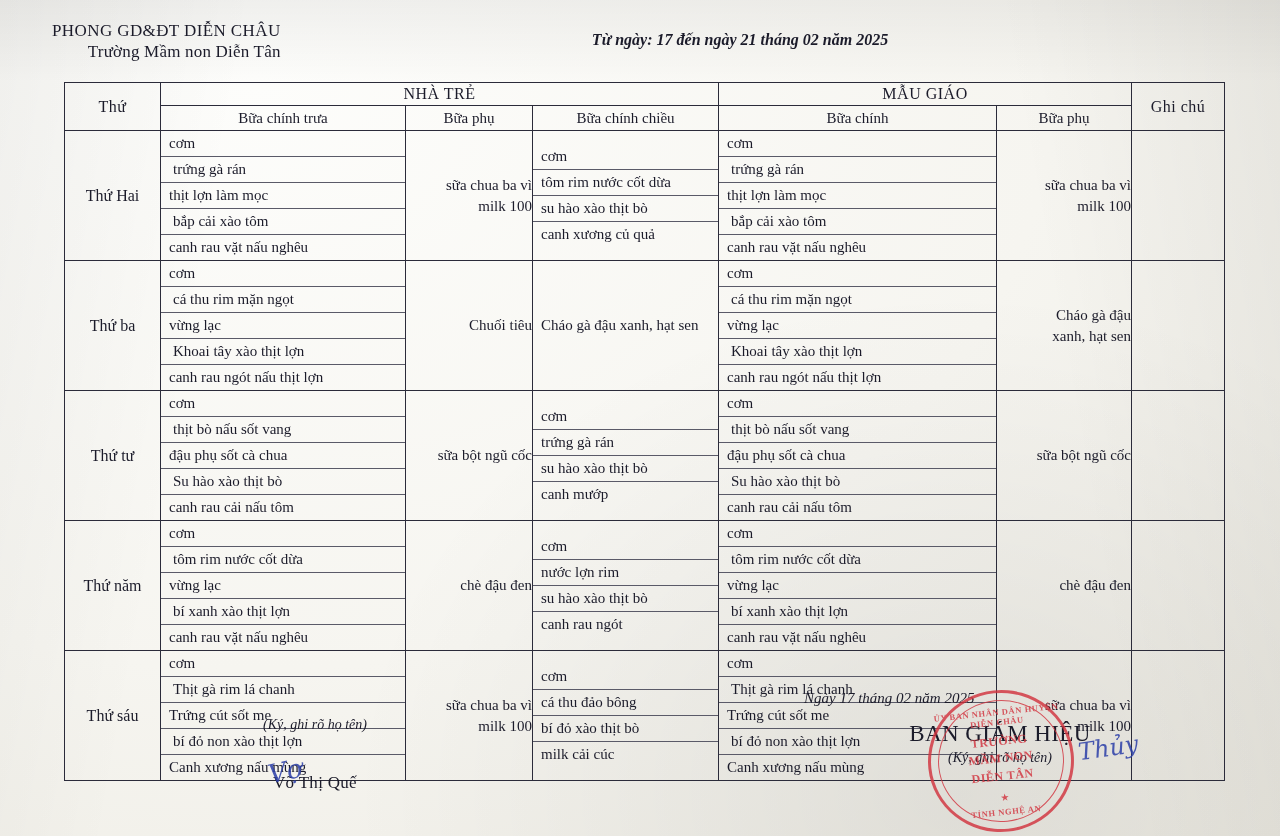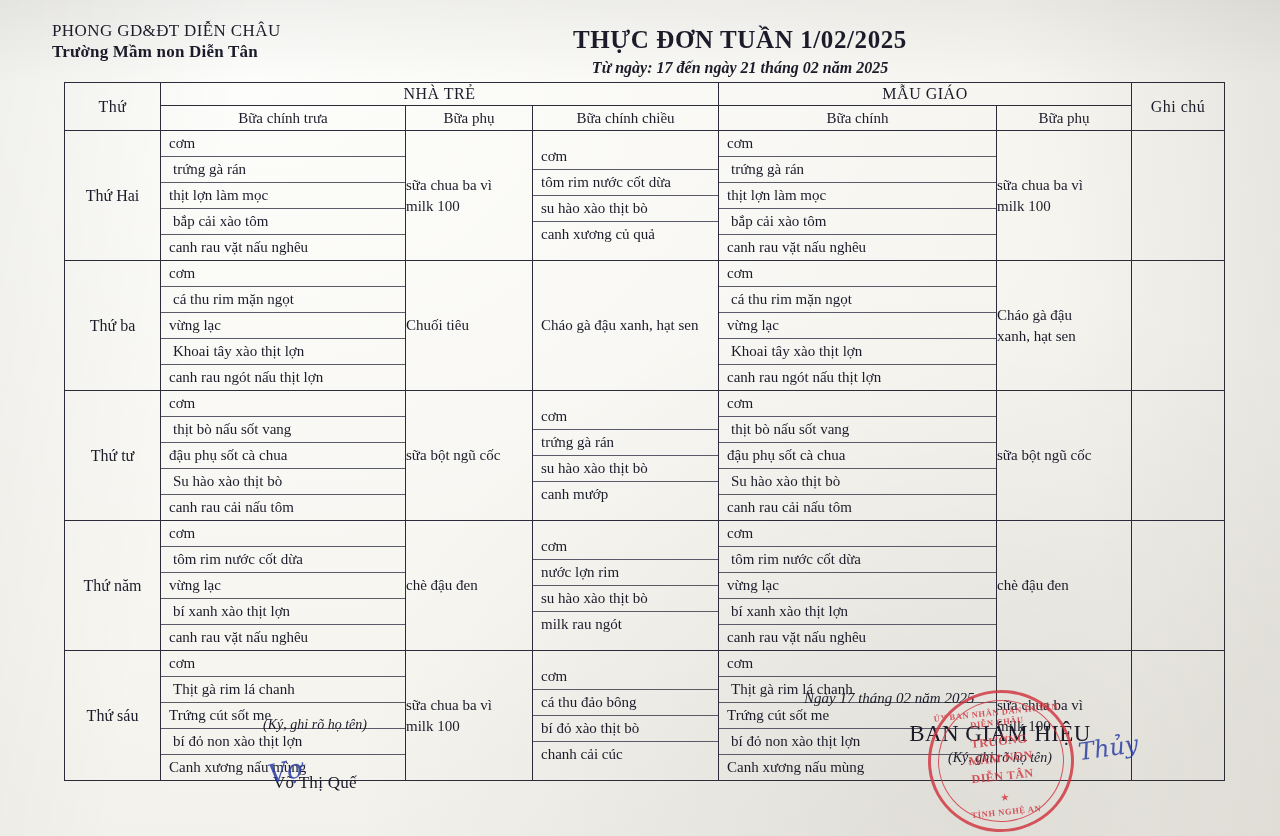--- a/index.html
+++ b/index.html
@@ -34,22 +34,23 @@
     left: 52px;
     top: 20px;
     line-height: 1.25;
   }
   .header-left .line1 {
     font-size: 17px;
     letter-spacing: 0.4px;
   }
   .header-left .line2 {
     font-size: 17px;
-    font-weight: bold;
+    font-weight: normal;
     letter-spacing: 0.2px;
+    text-align: right;
   }
 
   .header-center {
     position: absolute;
     left: 430px;
     top: 26px;
     width: 620px;
     text-align: center;
   }
   .header-center .title {
@@ -112,21 +113,21 @@
     line-height: 1;
     padding: 5px 6px 5px 8px;
     border-bottom: 1px solid #5a5a68;
     white-space: nowrap;
     overflow: hidden;
   }
   .dishlist .dish:last-child { border-bottom: none; }
   .dishlist.indent .dish:nth-child(even) { padding-left: 12px; }
 
   td.centered-text {
-    text-align: left;
+    text-align: right;
     font-size: 15px;
     line-height: 1.35;
   }
   td.cellpad { padding: 0; }
 
   
   tr.dayrow td { height: 112px; }
 
   .footer {
     position: absolute;
@@ -235,21 +236,20 @@
 <body>
 
 <div class="paper-shade"></div>
 
 <div class="header-left">
   <div class="line1">PHONG GD&amp;ĐT DIỄN CHÂU</div>
   <div class="line2">Trường Mầm non Diễn Tân</div>
 </div>
 
 <div class="header-center">
-  <div class="title">THỰC ĐƠN TUẦN 1/02/2025</div>
   <div class="subtitle">Từ ngày: 17 đến ngày 21 tháng 02 năm 2025</div>
 </div>
 
 <table class="menu">
   <colgroup>
     <col class="th-col">
       <col class="c-nt-lunch">
       <col class="c-nt-snack">
       <col class="c-nt-dinner">
     <col class="c-mg-main">
@@ -398,21 +398,21 @@
           </div>
         </td>
         <td class="centered-text">
           <div>chè đậu đen</div>
         </td>
         <td class="cellpad">
           <div class="dishlist">
             <div class="dish">cơm</div>
             <div class="dish">nước lợn rim</div>
             <div class="dish">su hào  xào thịt bò</div>
-            <div class="dish">milk rau ngót</div>
+            <div class="dish">canh rau ngót</div>
           </div>
         </td>
         <td class="cellpad">
           <div class="dishlist indent">
             <div class="dish">cơm</div>
             <div class="dish">tôm rim nước cốt dừa</div>
             <div class="dish">vừng lạc</div>
             <div class="dish">bí xanh xào thịt lợn</div>
             <div class="dish">canh rau vặt nấu nghêu</div>
           </div>
@@ -437,21 +437,21 @@
         </td>
         <td class="centered-text">
           <div>sữa chua ba vì</div>
           <div>milk 100</div>
         </td>
         <td class="cellpad">
           <div class="dishlist">
             <div class="dish">cơm</div>
             <div class="dish">cá thu đảo bông</div>
             <div class="dish">bí đỏ xào thịt bò</div>
-            <div class="dish">chanh cải cúc</div>
+            <div class="dish">milk cải cúc</div>
           </div>
         </td>
         <td class="cellpad">
           <div class="dishlist indent">
             <div class="dish">cơm</div>
             <div class="dish">Thịt gà rim lá chanh</div>
             <div class="dish">Trứng cút sốt me</div>
             <div class="dish">bí đỏ non xào thịt lợn</div>
             <div class="dish">Canh xương nấu mùng</div>
           </div>

